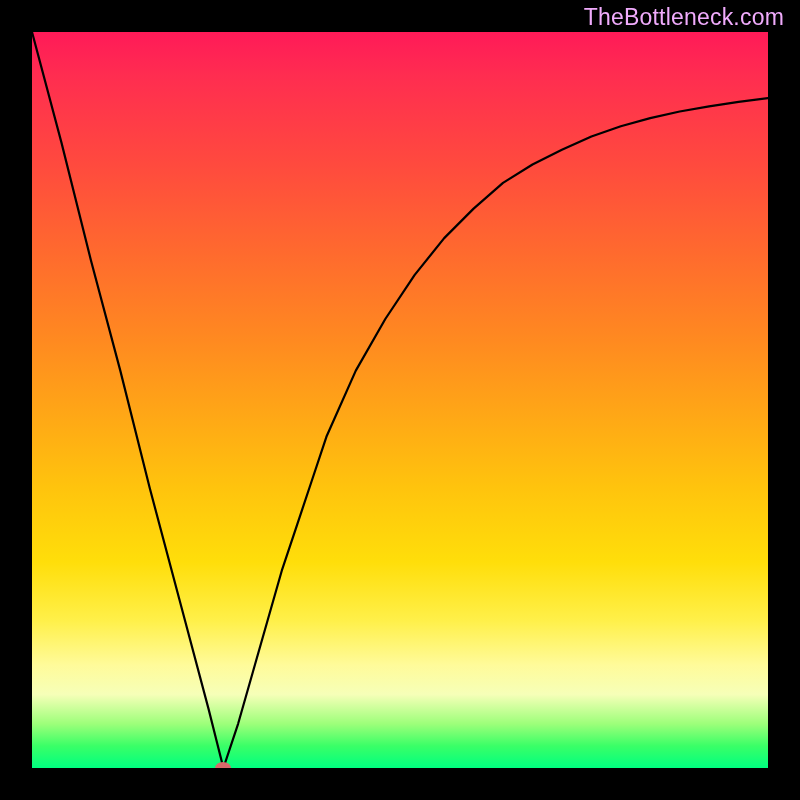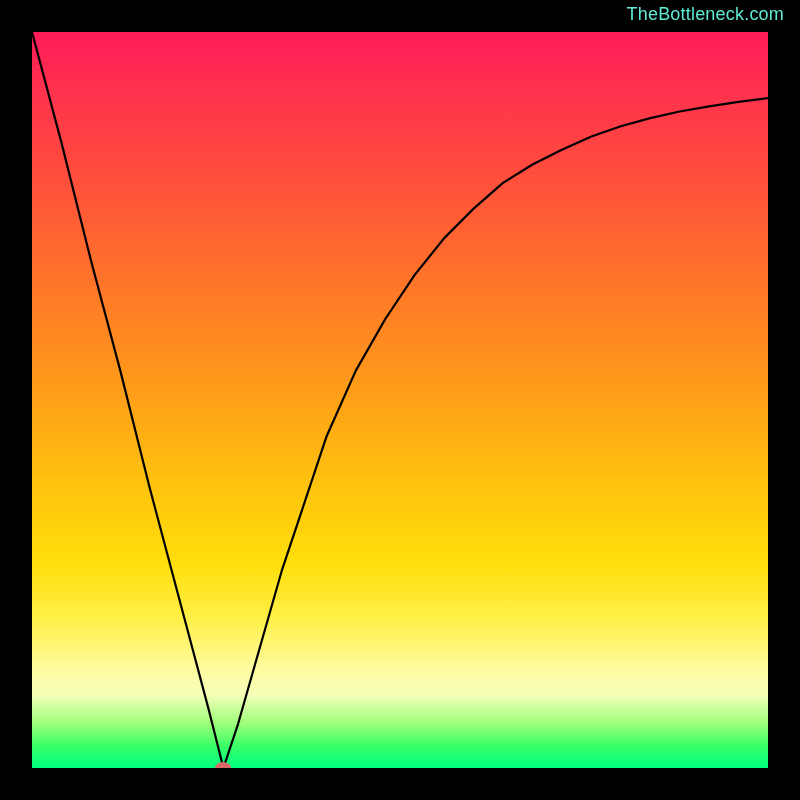--- a/index.html
+++ b/index.html
@@ -66,22 +66,22 @@
     width: 16px;
     height: 12px;
     border-radius: 8px / 6px;
     background: #d86a6a;
     transform: translate(-50%, -50%);
   }
   .watermark {
     position: absolute;
     top: 4px;
     right: 16px;
-    color: #5eead4;
-    font-size: 18px;
+    color: #f0abfc;
+    font-size: 23px;
     font-weight: 400;
     letter-spacing: 0.2px;
     user-select: none;
   }
 </style>
 </head>
 <body>
 
 <div class="frame">
 

